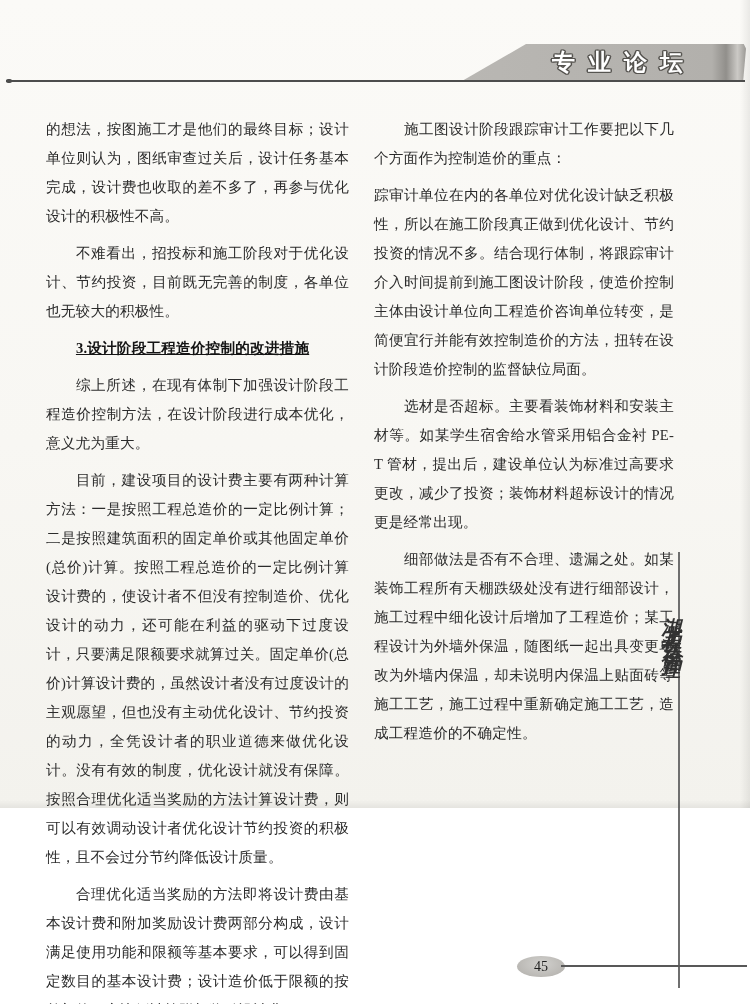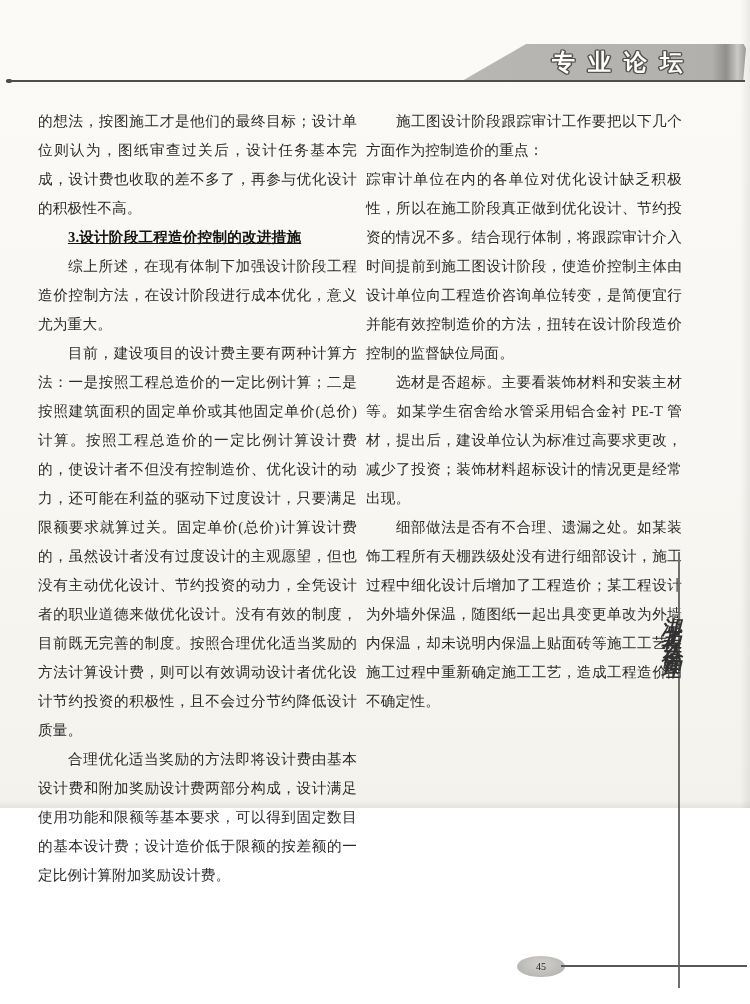--- a/index.html
+++ b/index.html
@@ -28,58 +28,59 @@
                 1px 1px 0 #55534f,-1px 1px 0 #55534f,1px -1px 0 #55534f,-1px -1px 0 #55534f;
   }
   .header-rule{position:absolute;left:6px;top:80px;width:739px;height:2px;background:#4d4d4d;}
   .header-rule::before{content:"";position:absolute;left:0;top:-1px;width:6px;height:4px;background:#4d4d4d;border-radius:2px;}
 
   
   .col{position:absolute;top:107px;text-align:justify;color:#2b2b2b;
        font-size:14.6px;line-height:29px;letter-spacing:0.2px;}
   .col-left{left:38px;width:319px;}
   .col-right{left:366px;width:316px;}
-  .para{margin:0;}
+  .para{margin:8px;}
   .para.indent{text-indent:2.05em;}
   .para.bold{font-weight:bold;color:#141414;text-decoration:underline;}
 
   
   .v-rule{position:absolute;left:678px;top:552px;width:1.5px;height:436px;background:#6f6f6f;}
   .v-title{
     position:absolute;left:659px;top:603px;
     writing-mode:vertical-rl;text-orientation:upright;
     font-family:"DejaVu Serif","Liberation Serif",serif;
     font-style:italic;font-weight:bold;
     font-size:19px;letter-spacing:6px;color:#323232;
   }
 
   
   .page-badge{
     position:absolute;left:517px;top:956px;width:48px;height:21px;
     background:radial-gradient(ellipse at 50% 38%,#d2d1ce 0%,#bab8b4 70%,#aeaca8 100%);
     border-radius:50%;display:flex;align-items:center;justify-content:center;
-    font-size:10px;color:#1e1e1e;
+    font-size:14px;color:#1e1e1e;
   }
   .footer-rule{position:absolute;left:561px;top:965px;width:186px;height:2px;background:#585858;}
 </style>
 </head>
 <body>
 
 <div class="page">
 
   <div class="banner">
     <span class="banner-text">专业论坛</span>
   </div>
   <div class="header-rule"></div>
 
   <div class="col col-left">
       <p class="para">的想法，按图施工才是他们的最终目标；设计单位则认为，图纸审查过关后，设计任务基本完成，设计费也收取的差不多了，再参与优化设计的积极性不高。</p>
+      <p class="para indent">不难看出，招投标和施工阶段对于优化设计、节约投资，目前既无完善的制度，各单位也无较大的积极性。</p>
       <p class="para bold indent">3.设计阶段工程造价控制的改进措施</p>
       <p class="para indent">综上所述，在现有体制下加强设计阶段工程造价控制方法，在设计阶段进行成本优化，意义尤为重大。</p>
-      <p class="para indent">目前，建设项目的设计费主要有两种计算方法：一是按照工程总造价的一定比例计算；二是按照建筑面积的固定单价或其他固定单价(总价)计算。按照工程总造价的一定比例计算设计费的，使设计者不但没有控制造价、优化设计的动力，还可能在利益的驱动下过度设计，只要满足限额要求就算过关。固定单价(总价)计算设计费的，虽然设计者没有过度设计的主观愿望，但也没有主动优化设计、节约投资的动力，全凭设计者的职业道德来做优化设计。没有有效的制度，目前既无完善的制度。按照合理优化适当奖励的方法计算设计费，则可以有效调动设计者优化设计节约投资的积极性，且不会过分节约降低设计质量。</p>
+      <p class="para indent">目前，建设项目的设计费主要有两种计算方法：一是按照工程总造价的一定比例计算；二是按照建筑面积的固定单价或其他固定单价(总价)计算。按照工程总造价的一定比例计算设计费的，使设计者不但没有控制造价、优化设计的动力，还可能在利益的驱动下过度设计，只要满足限额要求就算过关。固定单价(总价)计算设计费的，虽然设计者没有过度设计的主观愿望，但也没有主动优化设计、节约投资的动力，全凭设计者的职业道德来做优化设计。没有有效的制度，优化设计就没有保障。按照合理优化适当奖励的方法计算设计费，则可以有效调动设计者优化设计节约投资的积极性，且不会过分节约降低设计质量。</p>
       <p class="para indent">合理优化适当奖励的方法即将设计费由基本设计费和附加奖励设计费两部分构成，设计满足使用功能和限额等基本要求，可以得到固定数目的基本设计费；设计造价低于限额的按差额的一定比例计算附加奖励设计费。</p>
     </div>
   <div class="col col-right">
       <p class="para indent">施工图设计阶段跟踪审计工作要把以下几个方面作为控制造价的重点：</p>
       <p class="para">踪审计单位在内的各单位对优化设计缺乏积极性，所以在施工阶段真正做到优化设计、节约投资的情况不多。结合现行体制，将跟踪审计介入时间提前到施工图设计阶段，使造价控制主体由设计单位向工程造价咨询单位转变，是简便宜行并能有效控制造价的方法，扭转在设计阶段造价控制的监督缺位局面。</p>
       <p class="para indent">选材是否超标。主要看装饰材料和安装主材等。如某学生宿舍给水管采用铝合金衬 PE-T 管材，提出后，建设单位认为标准过高要求更改，减少了投资；装饰材料超标设计的情况更是经常出现。</p>
       <p class="para indent">细部做法是否有不合理、遗漏之处。如某装饰工程所有天棚跌级处没有进行细部设计，施工过程中细化设计后增加了工程造价；某工程设计为外墙外保温，随图纸一起出具变更单改为外墙内保温，却未说明内保温上贴面砖等施工工艺，施工过程中重新确定施工工艺，造成工程造价的不确定性。</p>
     </div>
 
   <div class="v-rule"></div>

